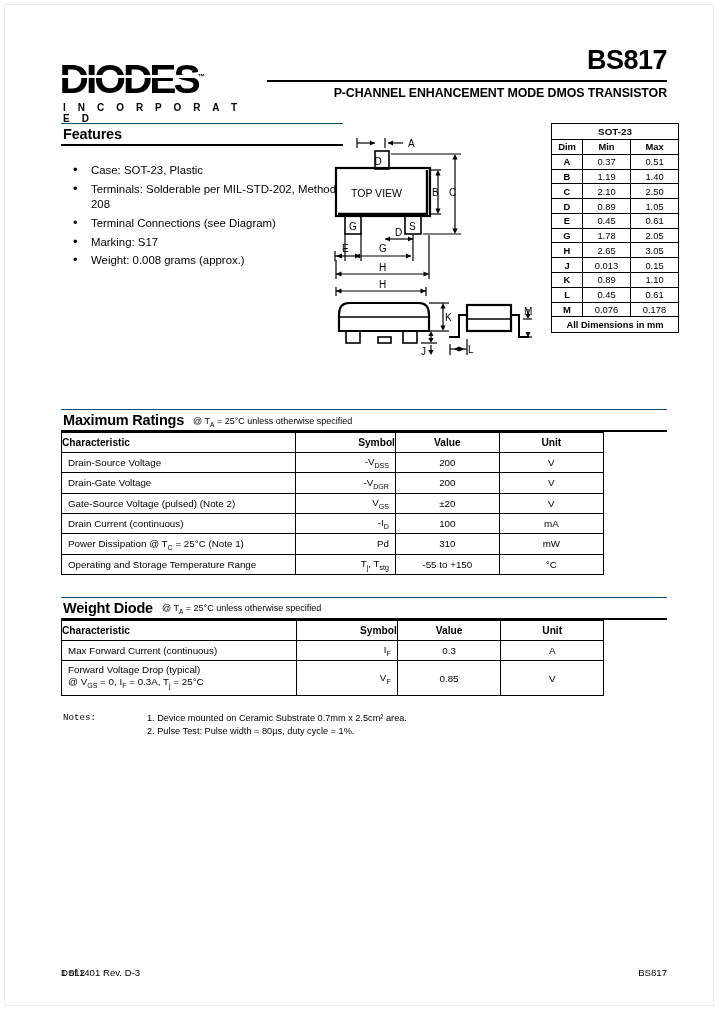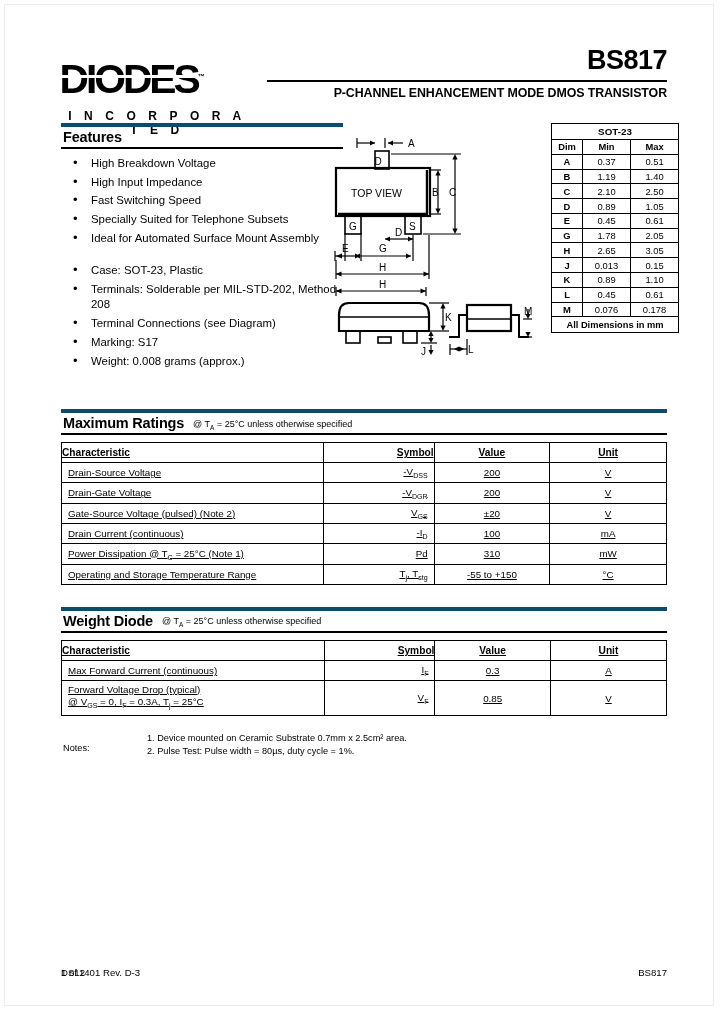--- a/index.html
+++ b/index.html
@@ -61,26 +61,25 @@
     top: 18px;
     height: 3px;
     background: #ffffff;
   }
   .logo-tm {
     font-size: 7px;
     font-weight: bold;
     vertical-align: super;
   }
   .logo-sub {
-    font-size: 12px;
+    font-size: 10px;
     font-weight: bold;
     letter-spacing: 4.6px;
-    margin-top: 10px;
+    margin-top: 3px;
     margin-left: 2px;
-    text-align: center;
   }
   .header-right {
     position: absolute;
     right: 0px;
     top: 0px;
     width: 400px;
     text-align: right;
   }
   .part-title {
     font-size: 27px;
@@ -98,21 +97,21 @@
     font-weight: bold;
     letter-spacing: -0.1px;
     white-space: nowrap;
   }
 
   
   .sec {
     margin-top: 14px;
   }
   .sec-head {
-    border-top: 4px solid #0c4a6e;
+    border-top: 1px solid #0c4a6e;
     border-bottom: 2.6px solid #000;
     padding: 1px 0 1px 2px;
     position: relative;
   }
   .sec-title {
     font-size: 14.5px;
     font-weight: bold;
     letter-spacing: -0.2px;
     display: inline-block;
   }
@@ -197,24 +196,22 @@
     font-weight: bold;
     font-size: 9.3px;
     border-top: 1.6px solid #000;
     padding: 2.3px 0;
   }
   table.sot tr.firstdim td { border-top: 1.5px solid #000; }
 
   
   table.ch {
     border-collapse: collapse;
-    width: 606px;
+    width: 543px;
     border: 1.8px solid #000;
-    margin-top: 7px;
-    text-decoration: underline;
   }
   table.ch td, table.ch th {
     border: 1px solid #000;
     font-size: 9.8px;
     padding: 3.2px 6px;
     font-weight: normal;
     vertical-align: middle;
   }
   table.ch thead td {
     font-weight: bold;
@@ -232,22 +229,23 @@
   
   .notes {
     margin-top: 16px;
     position: relative;
     padding-left: 2px;
     font-size: 9.2px;
   }
   .notes-label {
     position: absolute;
     left: 2px;
-    top: 11px;
+    top: 0;
     font-size: 9.2px;
+    font-family: Liberation Mono, monospace;
   }
   .notes-list {
     margin-left: 84px;
     line-height: 13px;
   }
 
   
   .footer {
     position: absolute;
     left: 56px;
@@ -281,27 +279,20 @@
     </div>
 
     <div class="topwrap">
 
       <div class="leftcol">
 
         <div class="sec" style="margin-top:0">
           <div class="sec-head">
             <span class="sec-title">Features</span>
           </div>
-          <ul class="bul">
-            <li>High Breakdown Voltage</li>
-            <li>High Input Impedance</li>
-            <li>Fast Switching Speed</li>
-            <li>Specially Suited for Telephone Subsets</li>
-            <li>Ideal for Automated Surface Mount Assembly</li>
-          </ul>
         </div>
 
         <div class="sec" style="margin-top:17px">
           <ul class="bul">
             <li>Case: SOT-23, Plastic</li>
             <li>Terminals: Solderable per MIL-STD-202, Method 208</li>
             <li>Terminal Connections (see Diagram)</li>
             <li>Marking: S17</li>
             <li>Weight: 0.008 grams (approx.)</li>
           </ul>

